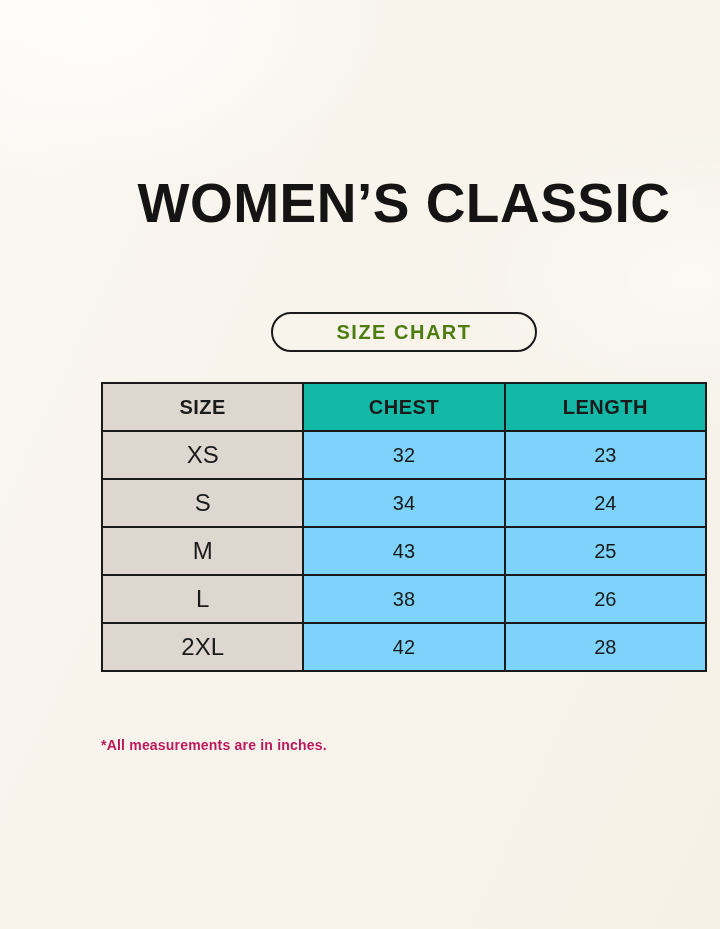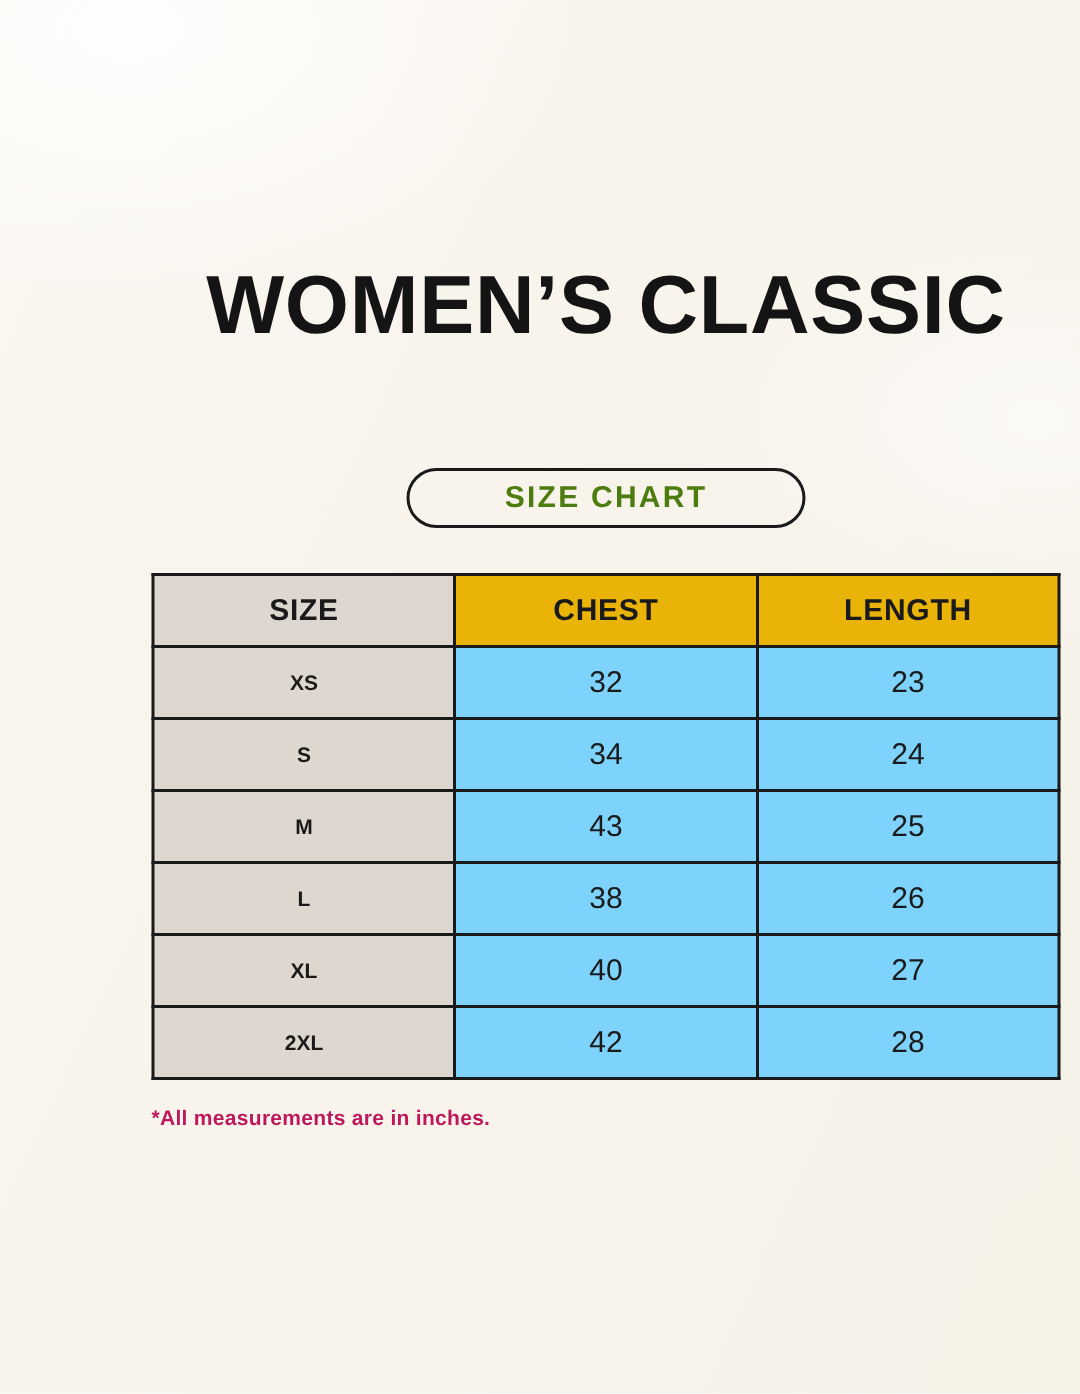--- a/index.html
+++ b/index.html
@@ -76,30 +76,30 @@
   table.size-table th {
     font-weight: bold;
     font-size: 20px;
     letter-spacing: 0.5px;
   }
   .cell-size-header,
   .cell-size {
     background: #ded7d0;
   }
   .cell-accent {
-    background: #eab308;
+    background: #14b8a6;
   }
   .cell-data {
     background: #7dd3fc;
     font-size: 20px;
     font-weight: normal;
   }
   .cell-size {
-    font-weight: bold;
-    font-size: 14px;
+    font-weight: normal;
+    font-size: 24px;
   }
   .footnote {
     position: absolute;
     top: 737px;
     left: 57px;
     width: 606px;
     text-align: left;
     font-size: 14px;
     font-weight: bold;
     letter-spacing: 0.2px;
@@ -143,25 +143,20 @@
             <td class="cell-size">M</td>
             <td class="cell-data">43</td>
             <td class="cell-data">25</td>
           </tr>
           <tr>
             <td class="cell-size">L</td>
             <td class="cell-data">38</td>
             <td class="cell-data">26</td>
           </tr>
           <tr>
-            <td class="cell-size">XL</td>
-            <td class="cell-data">40</td>
-            <td class="cell-data">27</td>
-          </tr>
-          <tr>
             <td class="cell-size">2XL</td>
             <td class="cell-data">42</td>
             <td class="cell-data">28</td>
           </tr>
         </tbody>
     </table>
   </div>
 
   <div class="footnote">*All measurements are in inches.</div>
 

